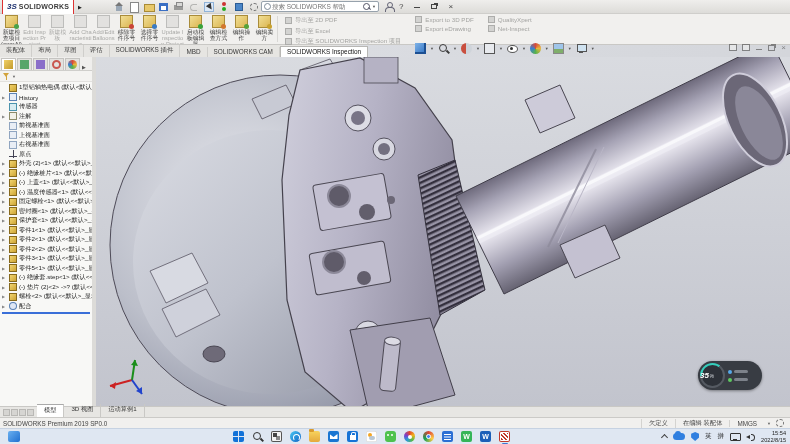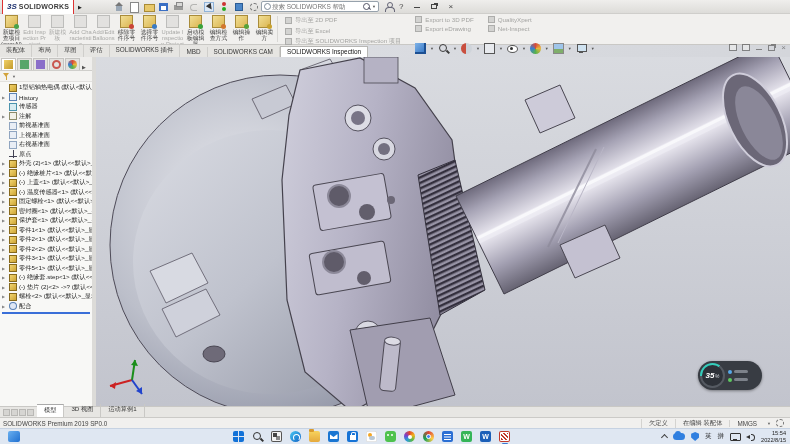--- a/index.html
+++ b/index.html
@@ -130,21 +130,21 @@
   .t-mates-icon{background:#dfe7f4;box-shadow:inset 0 0 0 1px #5b82b5;border-radius:50%;}
   .tlabel{font-size:6.2px;color:#222;overflow:hidden;text-overflow:clip;}
   .tree-endbar{height:2px;background:#3a6fd8;margin:1px 2px 0;}
   
   .viewport{position:absolute;left:96px;top:0;width:694px;height:349px;background:linear-gradient(#d9dbe0,#c2c4cd);overflow:hidden;}
   .triad{position:absolute;left:6px;bottom:6px;}
   .zoompill{position:absolute;right:28px;bottom:16px;width:64px;height:29px;background:#383c43;border-radius:15px;
     display:flex;align-items:center;padding:2px;gap:3px;box-shadow:0 1px 3px rgba(0,0,0,.4);}
   .ring{width:25px;height:25px;border-radius:50%;background:conic-gradient(from -90deg,#35cdbb 0 126deg,#555a62 126deg 360deg);position:relative;flex:none;}
   .ring::after{content:"";position:absolute;inset:2px;border-radius:50%;background:#2d3138;}
-  .zval{position:absolute;inset:0;display:flex;align-items:center;justify-content:center;z-index:1;color:#fff;font-size:8px;font-weight:bold;font-style:italic;}
+  .zval{position:absolute;inset:0;display:flex;align-items:center;z-index:1;color:#fff;font-size:8px;font-weight:bold;font-style:italic;}
   .zunit{font-size:5px;font-weight:normal;margin-left:.5px;color:#cfd3d8;}
   .pillrows{display:flex;flex-direction:column;gap:4px;}
   .prow{display:flex;align-items:center;gap:2px;}
   .pdot{width:4px;height:4px;border-radius:50%;}
   .pdot.b{background:#57a8e8;} .pdot.g{background:#5ec95f;}
   .pbar{width:14px;height:3px;border-radius:1.5px;background:#7d828a;}
   
   .modeltabs{position:absolute;left:0;top:406px;width:790px;height:11px;background:#e7e6e3;border-top:1px solid #c9c8c5;
     display:flex;align-items:flex-end;font-size:6.2px;}
   .mnav{display:flex;gap:1px;margin:0 3px 1px;}

